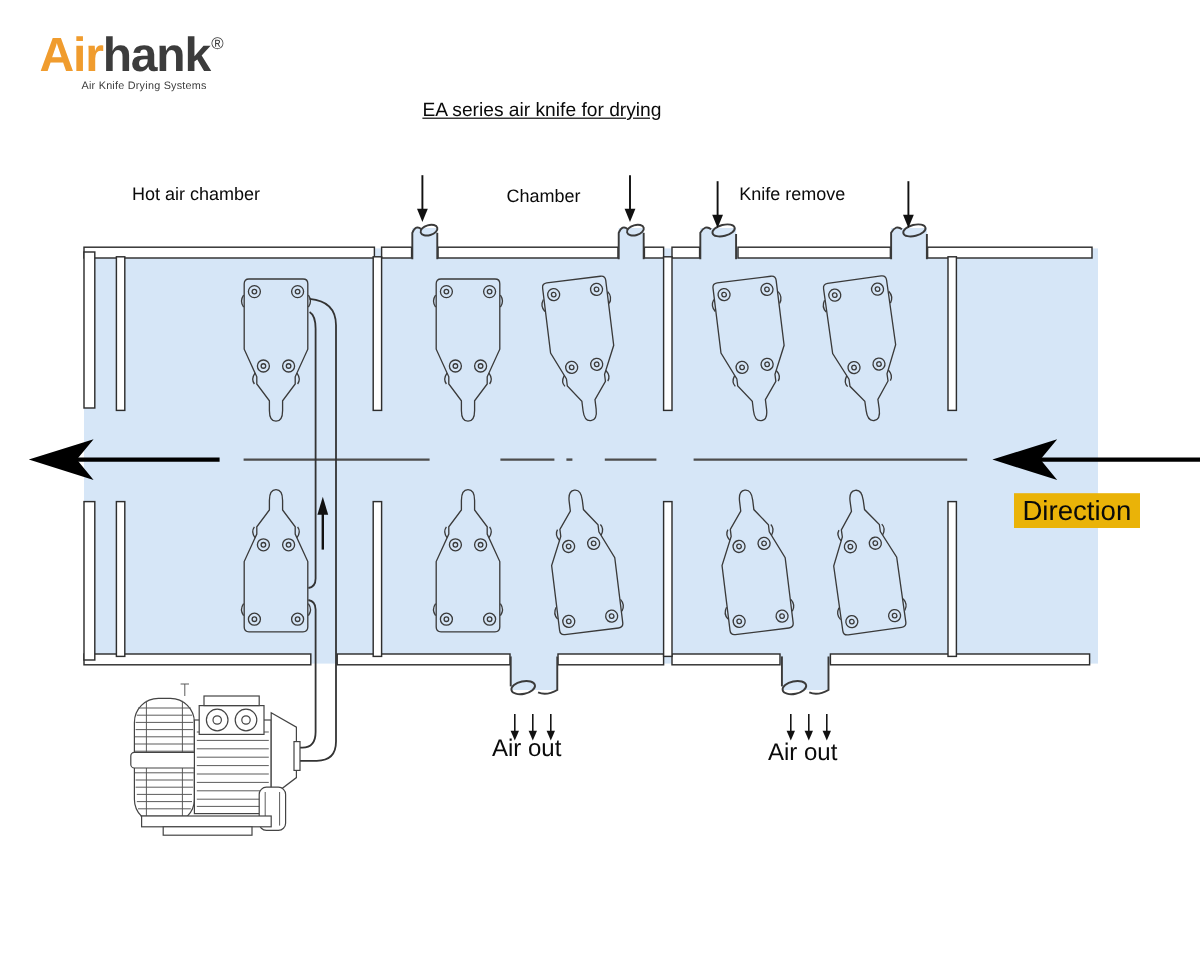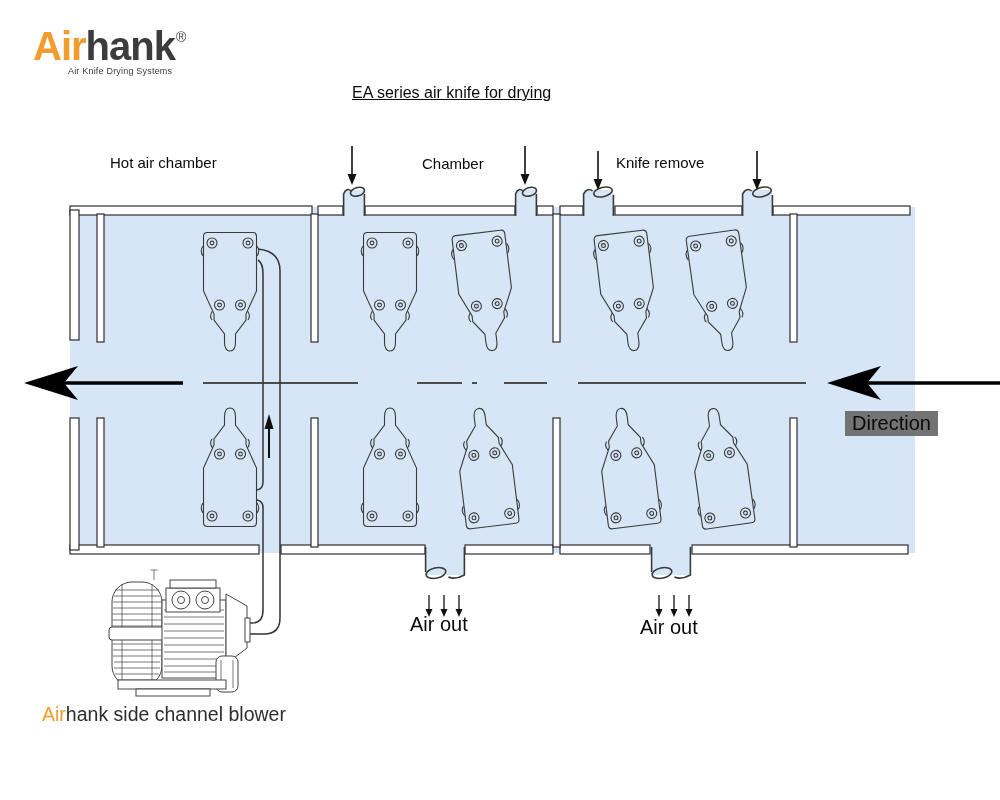--- a/index.html
+++ b/index.html
@@ -13,21 +13,21 @@
   .logo .hank{color:#3c3c3c;}
   .logo sup{font-size:14px;color:#3c3c3c;font-weight:400;vertical-align:18px;margin-left:1px;}
   .logo .tagline{font-size:9px;font-weight:400;color:#3c3c3c;text-align:right;
                  letter-spacing:.2px;margin-top:1px;padding-right:14px;}
   
   .title{left:352px;top:84px;font-size:16px;text-decoration:underline;}
   .lbl{font-size:15px;white-space:nowrap;}
   .lbl-hot{left:110px;top:154px;}
   .lbl-chamber{left:382px;top:155px;margin-left:40px;}
   .lbl-water{left:616px;top:154px;}
-  .lbl-direction{left:845px;top:411px;font-size:20px;background:#737373;padding:1px 7px;}
+  .lbl-direction{left:845px;top:411px;font-size:23px;background:#eab308;padding:1px 7px;}
   .lbl-airout1{left:410px;top:613px;font-size:20px;}
   .lbl-airout2{left:640px;top:616px;font-size:20px;}
   .caption{left:42px;top:703px;font-size:19.5px;}
   .caption .air{color:#f09c2e;}
   .caption .rest{color:#2d2d2d;}
   .wall{fill:#ffffff;stroke:#2e2e2e;stroke-width:1.2;}
   .pline{stroke:#4d4d4d;stroke-width:2;}
   .kline{stroke:#3a3a3a;stroke-width:1.1;fill:none;}
   .blower-part{stroke:#444;stroke-width:1;fill:#fff;}
   .blower-line{stroke:#555;stroke-width:.8;fill:none;}
@@ -249,17 +249,14 @@
 
       <rect class="blower-part" x="6" y="112" width="108" height="9"></rect>
       <rect class="blower-part" x="24" y="121" width="74" height="7"></rect>
     </g>
   </svg>
 
   <div class="abs lbl-direction">Direction</div>
   <div class="abs lbl-airout1">Air out</div>
   <div class="abs lbl-airout2">Air out</div>
 
-  <div class="abs caption">
-    <span class="air">Air</span><span class="rest">hank side channel blower</span>
-  </div>
 
 </div>
 
 </body></html>

